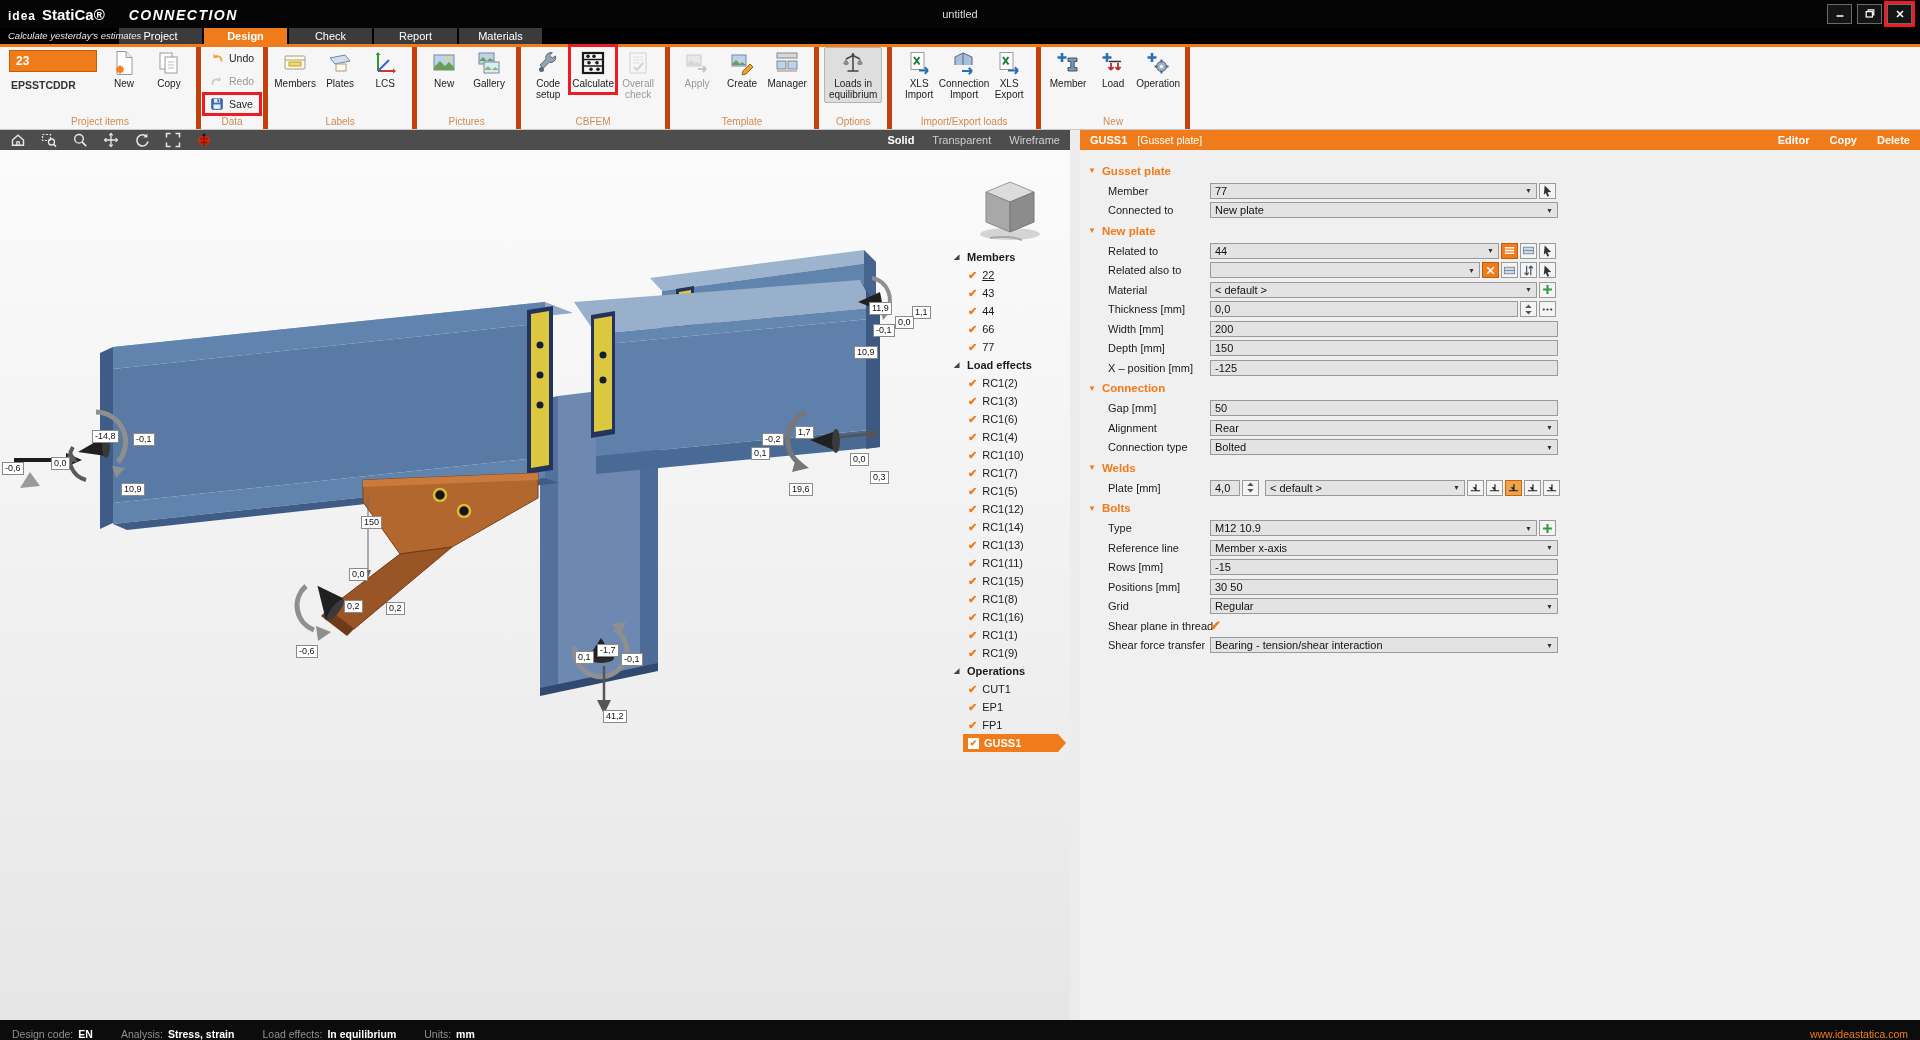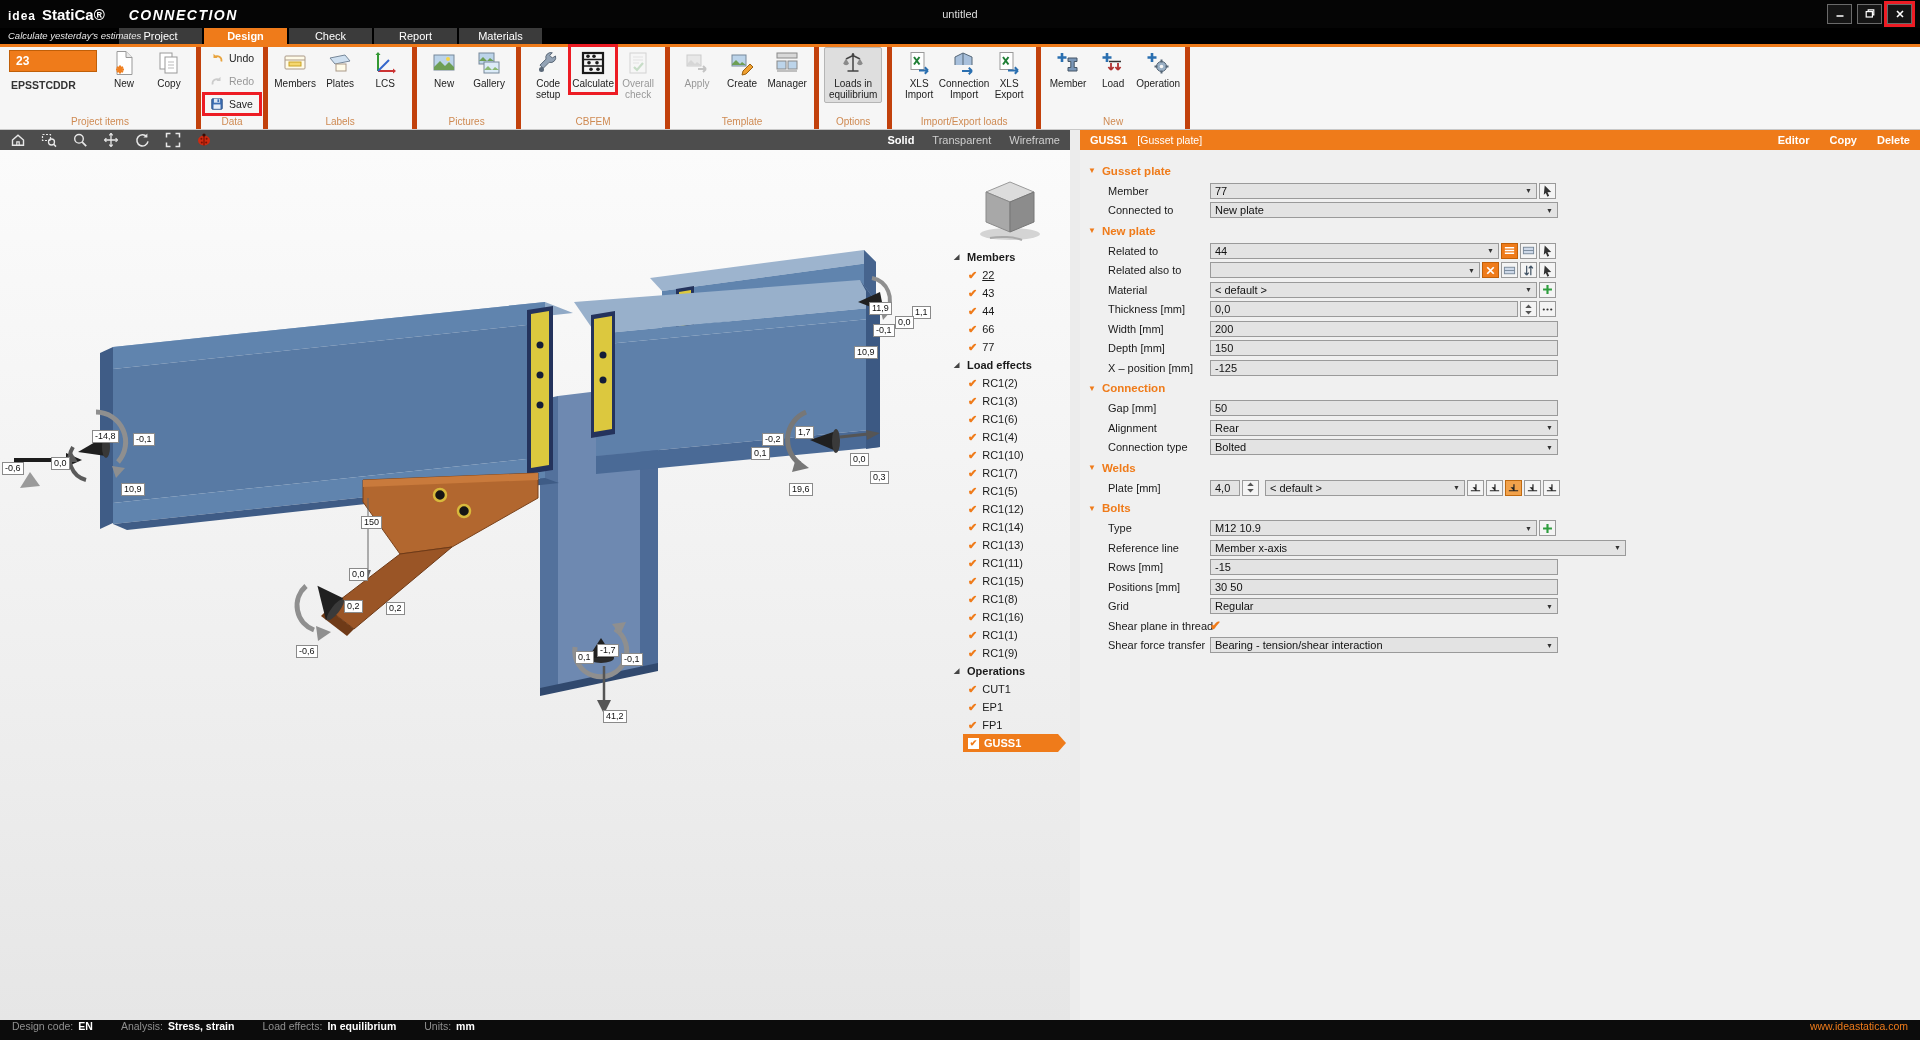--- a/index.html
+++ b/index.html
@@ -85,21 +85,21 @@
 .dd,.inp{height:16px;background:#e3e3e3;border:1px solid #9a9a9a;display:flex;align-items:center;padding:0 4px;color:#111;white-space:nowrap;overflow:hidden}
 .dd{justify-content:space-between}
 .dd .arr{font-size:7px;color:#333;margin-left:4px}
 .xbtn{width:17px;height:16px;border:1px solid #9a9a9a;background:#f4f4f4;display:flex;align-items:center;justify-content:center;margin-left:2px;flex:none}
 .xbtn svg{width:13px;height:13px}
 .xbtn.orange{background:#ef7b1a;border-color:#c05f08}
 .xbtn.active-weld{background:#f2a24b;border-color:#c06a10}
 .chk-orange{color:#ef7b1a;font-size:13px;font-weight:bold}
 
 
-.statusbar{height:20px;background:#0c0c0c;display:flex;align-items:flex-start;padding:0 12px;font-size:10.5px;color:#8f8f8f}
+.statusbar{height:20px;background:#0c0c0c;display:flex;align-items:flex-end;padding:0 12px;font-size:10.5px;color:#8f8f8f}
 .sb-pair{display:flex;gap:5px;margin-right:28px}
 .sb-val{color:#fff;font-weight:bold}
 .sb-site{margin-left:auto;color:#ef7b1a}
 </style>
 </head>
 <body>
 
 <div id="app">
 
   <div class="titlebar">
@@ -949,21 +949,21 @@
                 <span class="xbtn">
                   <svg viewBox="0 0 14 14">
                     <path d="M7 2.2v9.6M2.2 7h9.6" stroke="#2e9e3e" stroke-width="2.3"></path>
                   </svg>
                 </span>
               </div>
             </div>
             <div class="prow">
               <div class="plabel">Reference line</div>
               <div class="pctrl">
-                <div class="dd" style="width:416px">
+                <div class="dd" style="width:348px">
                   <span>Member x-axis</span>
                   <span class="arr">▼</span>
                 </div>
               </div>
             </div>
             <div class="prow">
               <div class="plabel">Rows [mm]</div>
               <div class="pctrl">
                 <div class="inp" style="width:348px">-15</div>
               </div>

